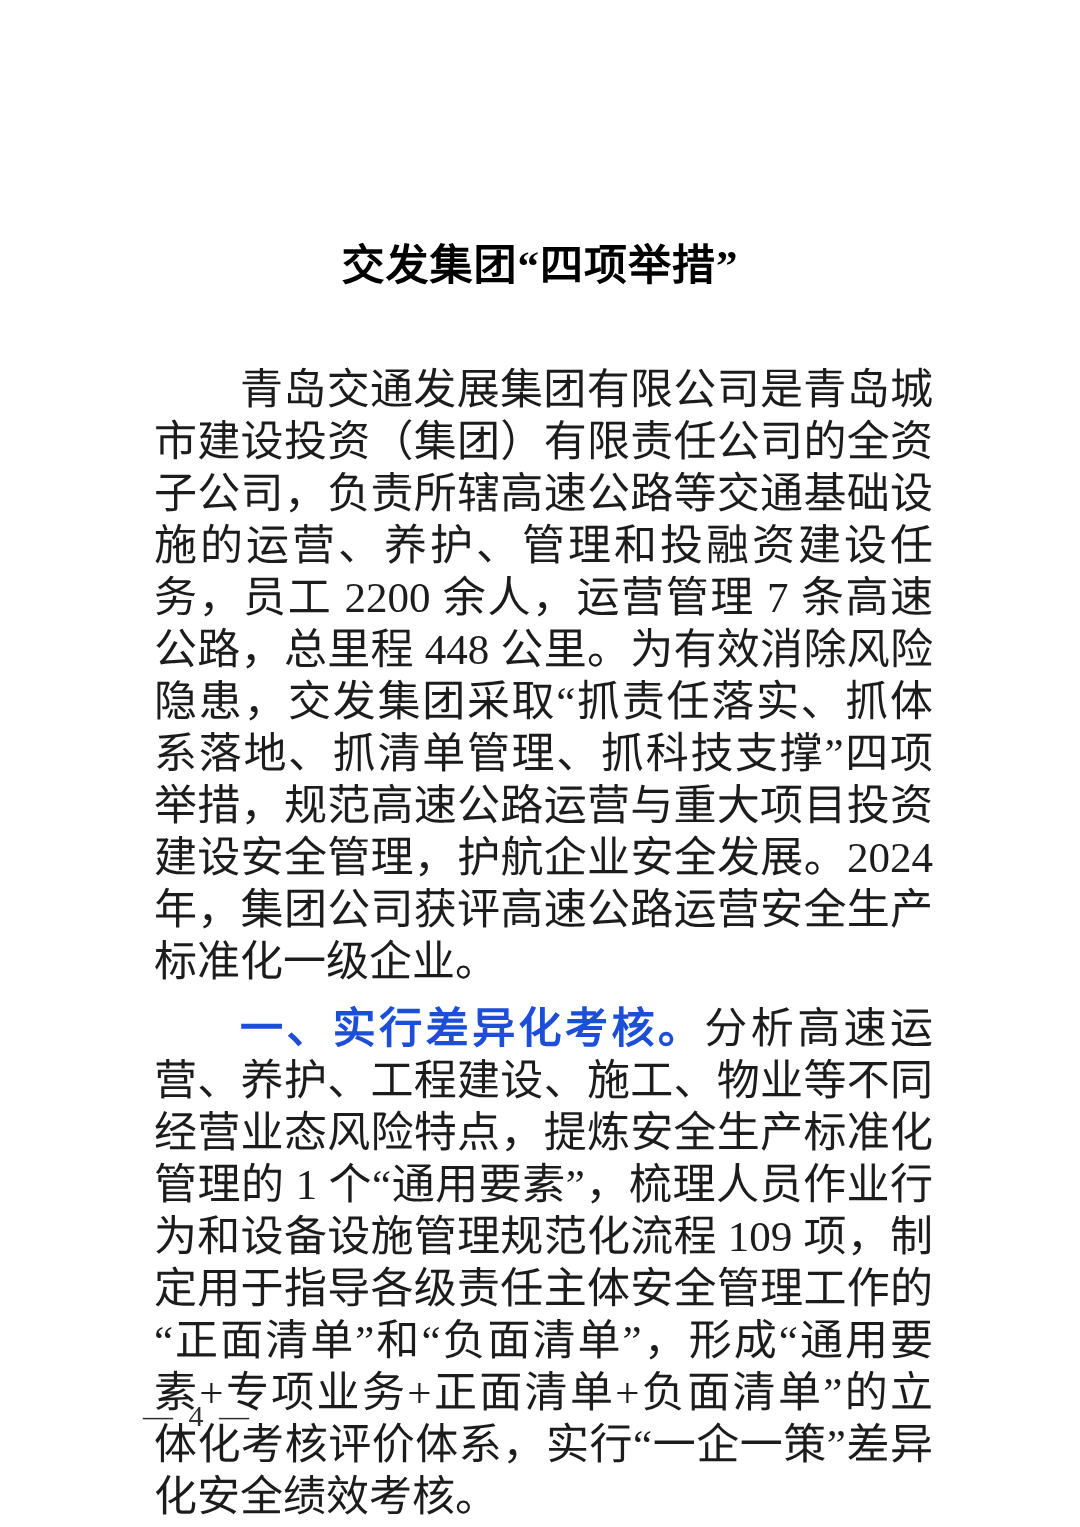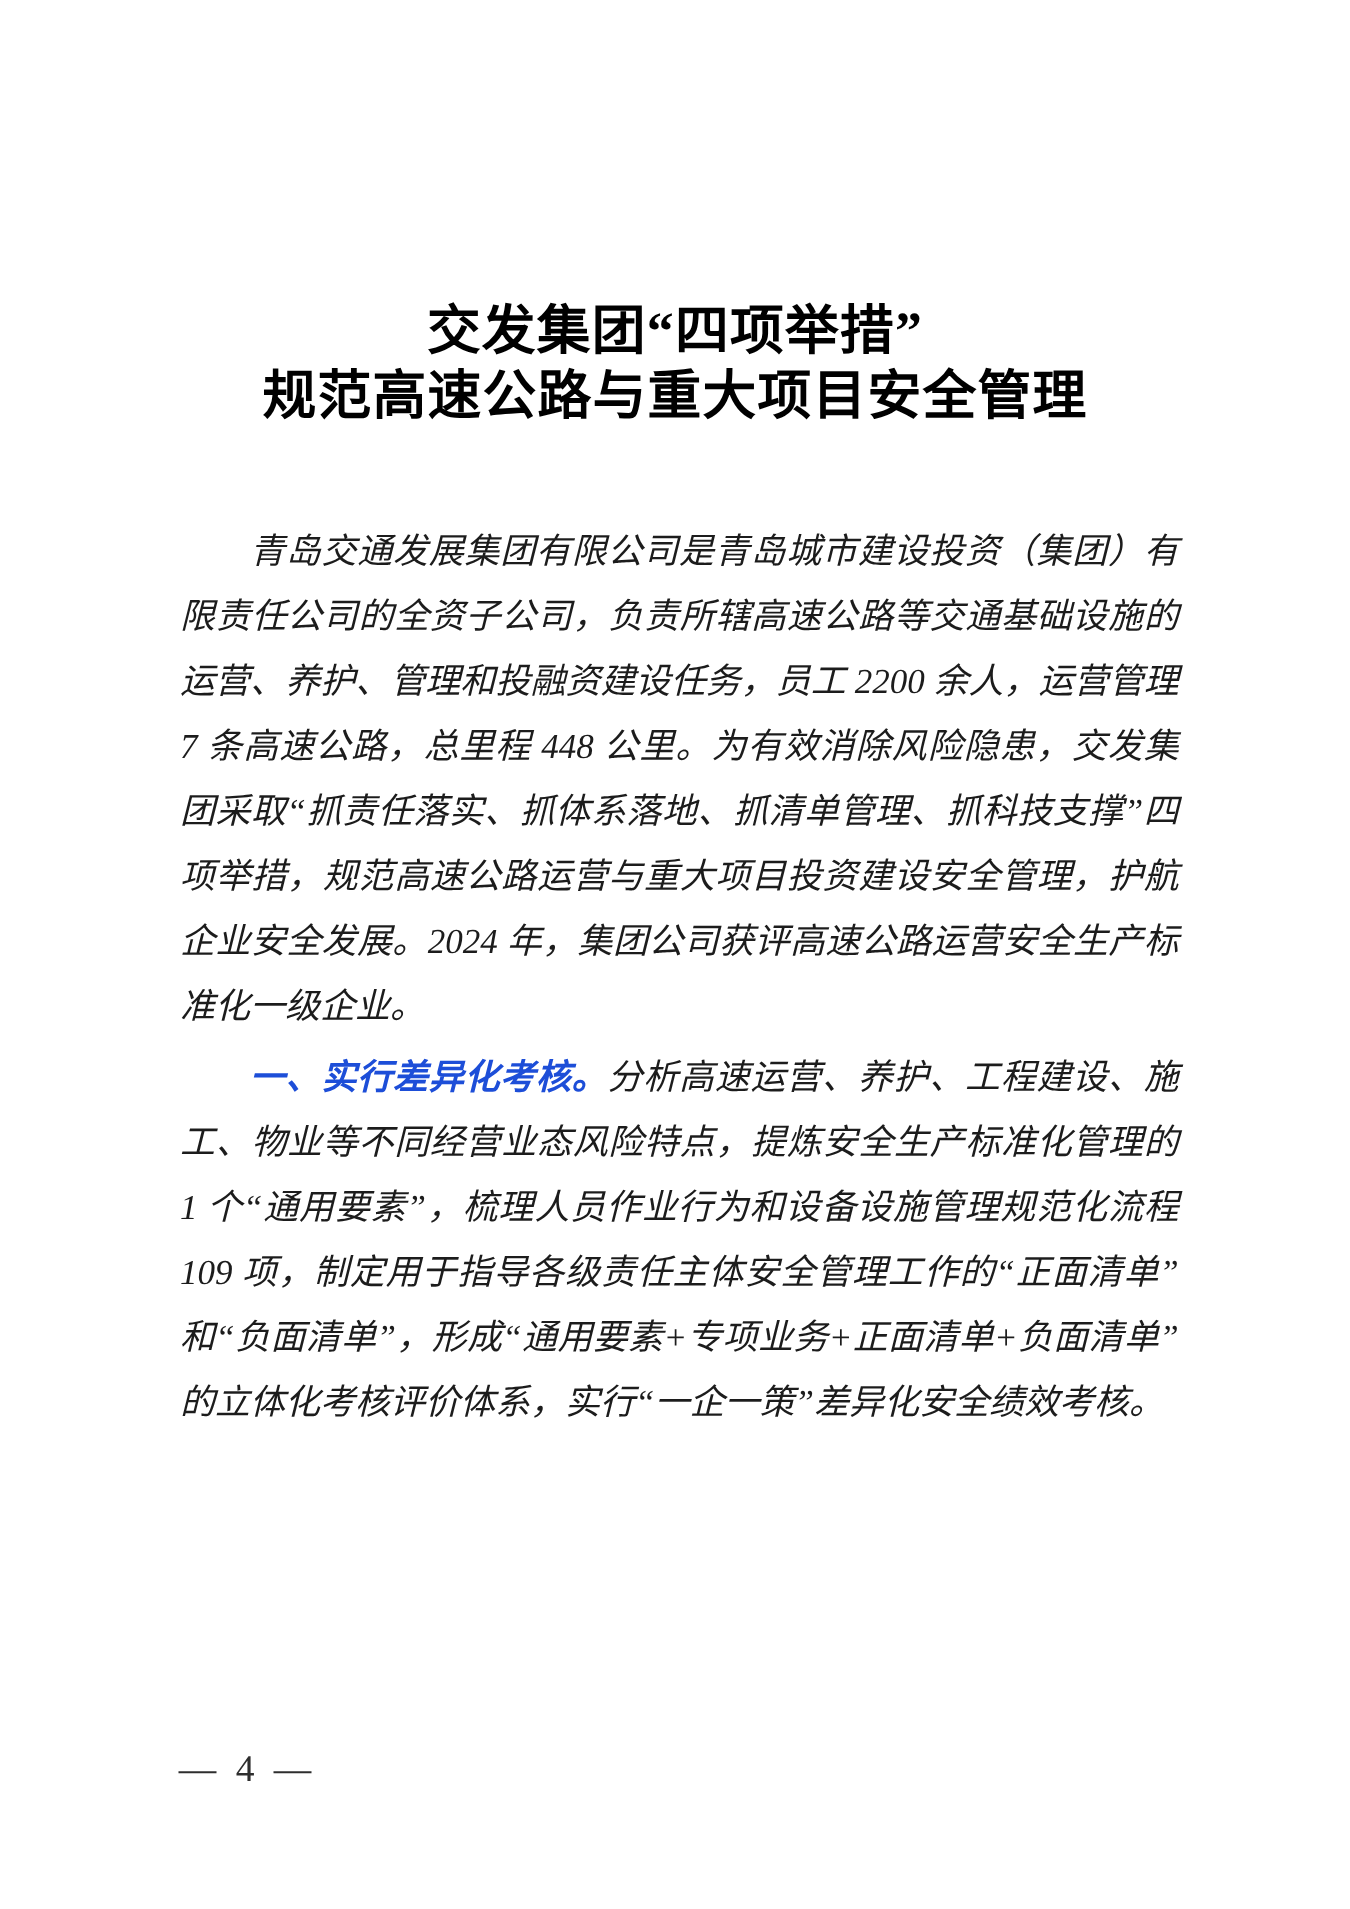--- a/index.html
+++ b/index.html
@@ -25,28 +25,27 @@
   .title-line {
     font-size: 43px;
     line-height: 52px;
     letter-spacing: 1px;
     font-family: "Liberation Serif", "DejaVu Serif", serif;
   }
   .content {
     margin: 72px 133px 0 140px; 
   }
   .body-para {
-    margin: 4px;
-    font-size: 28px;
+    margin: 14px;
+    font-size: 43px;
     line-height: 52px;
     text-align: justify;
     text-justify: inter-ideograph;
     text-indent: 2em;
     color: #1c1c1c;
-    font-style: italic;
   }
   .para-heading {
     font-weight: 700;
     color: #1d4ed8;
     font-family: "Liberation Sans", "DejaVu Sans", sans-serif;
   }
   .page-footer {
     position: absolute;
     left: 143px;
     top: 1398px;
@@ -57,21 +56,20 @@
     font-family: "Liberation Serif", "DejaVu Serif", serif;
   }
 </style>
 </head>
 <body>
 
 <div class="page">
 
   <div class="title-block">
     <div class="title-line">交发集团“四项举措”</div>
-    <div class="title-line">规范高速公路与重大项目安全管理</div>
   </div>
 
   <div class="content">
 
     <p class="body-para">
       <span>青岛交通发展集团有限公司是青岛城市建设投资（集团）有限责任公司的全资子公司，负责所辖高速公路等交通基础设施的运营、养护、管理和投融资建设任务，员工 2200 余人，运营管理 7 条高速公路，总里程 448 公里。为有效消除风险隐患，交发集团采取“抓责任落实、抓体系落地、抓清单管理、抓科技支撑”四项举措，规范高速公路运营与重大项目投资建设安全管理，护航企业安全发展。2024 年，集团公司获评高速公路运营安全生产标准化一级企业。</span>
     </p>
 
     <p class="body-para">
       <span class="para-heading">一、实行差异化考核。</span><span>分析高速运营、养护、工程建设、施工、物业等不同经营业态风险特点，提炼安全生产标准化管理的 1 个“通用要素”，梳理人员作业行为和设备设施管理规范化流程 109 项，制定用于指导各级责任主体安全管理工作的“正面清单”和“负面清单”，形成“通用要素+专项业务+正面清单+负面清单”的立体化考核评价体系，实行“一企一策”差异化安全绩效考核。</span>

